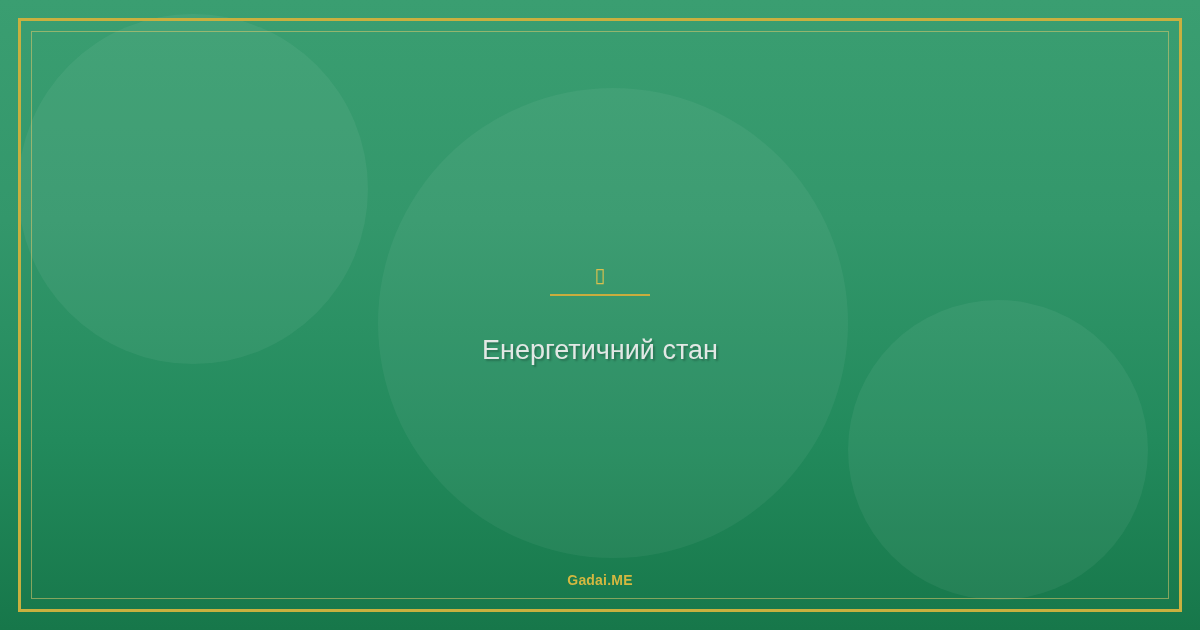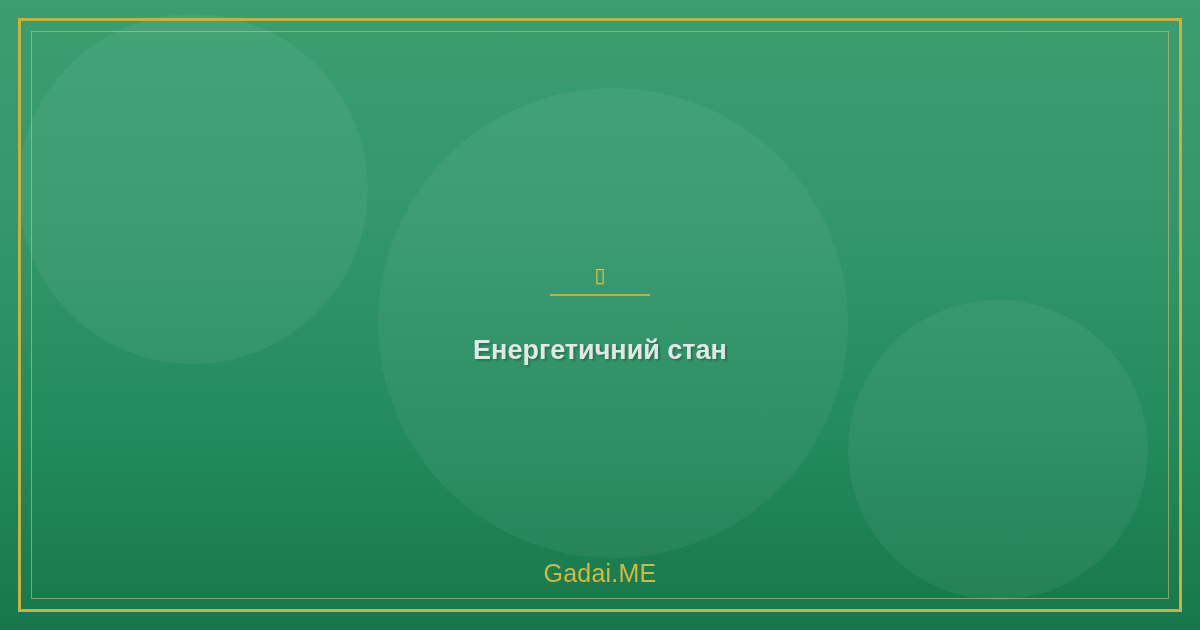--- a/index.html
+++ b/index.html
@@ -107,36 +107,36 @@
     color: #ffffff;
     line-height: 1.05;
     margin: 0;
     letter-spacing: -0.5px;
     text-shadow: 3px 3px 0 rgba(0, 0, 0, 0.30);
     white-space: nowrap;
   }
 
   .subtitle {
     font-size: 27px;
-    font-weight: bold;
+    font-weight: normal;
     color: #e2e8e5;
     margin: 16px 0 0 0;
     line-height: 1.2;
     text-shadow: 2px 2px 2px rgba(0, 0, 0, 0.22);
   }
 
   
   .brand {
     position: absolute;
     left: 0;
     right: 0;
     bottom: 42px;
     text-align: center;
-    font-size: 25px;
-    font-weight: normal;
+    font-size: 14px;
+    font-weight: bold;
     color: #d4b840;
     letter-spacing: 0.2px;
   }
 </style>
 </head>
 <body>
 
 <div class="card">
 
   <div class="circles">

